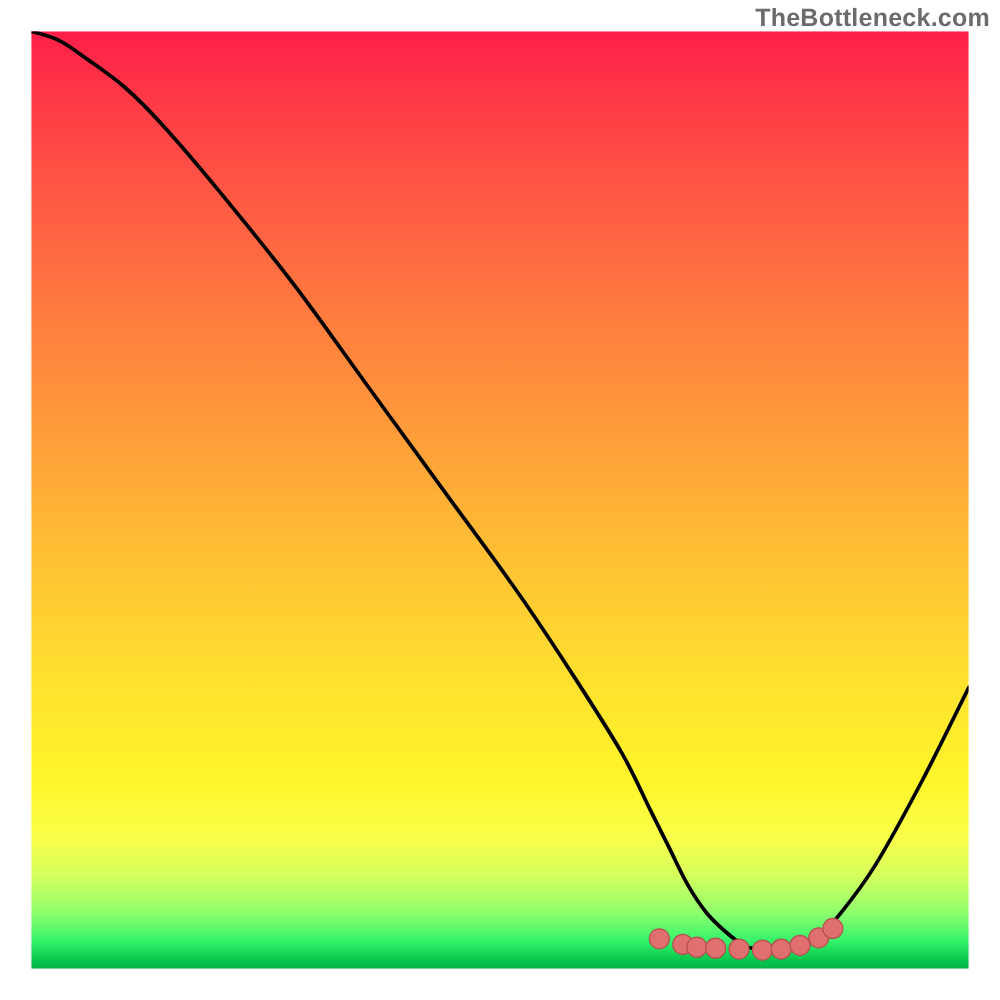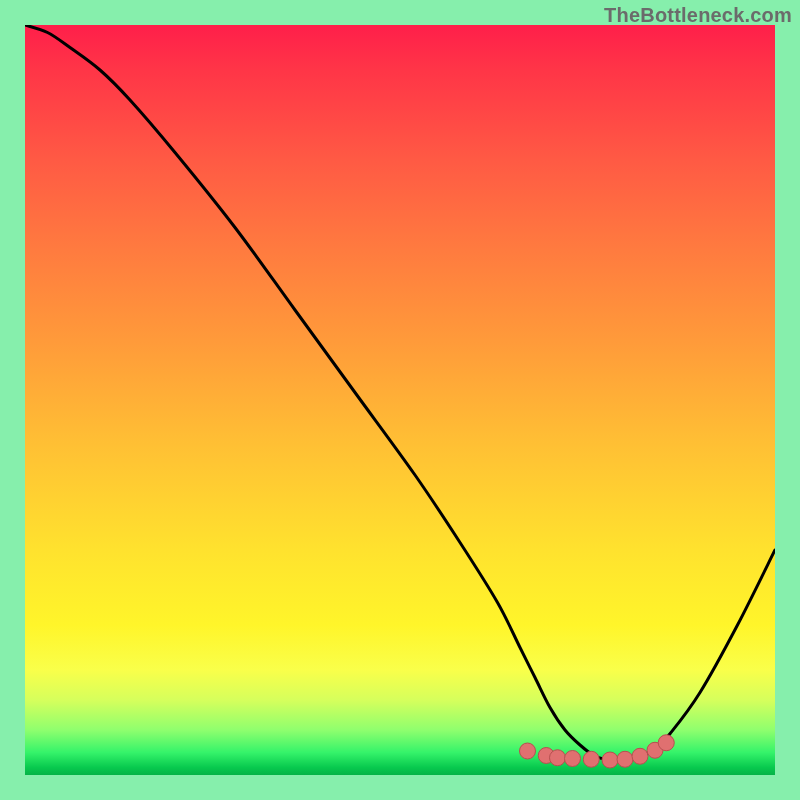--- a/index.html
+++ b/index.html
@@ -8,21 +8,21 @@
     width: 800px;
     height: 800px;
     background: #000;
     overflow: hidden;
     font-family: Arial, Helvetica, sans-serif;
   }
   .frame {
     position: relative;
     width: 800px;
     height: 800px;
-    background: #86efac;
+    background: #ffffff;
     text-decoration: underline;
   }
   .watermark {
     position: absolute;
     top: 4px;
     right: 8px;
     color: #6b6b6b;
     font-size: 20px;
     font-weight: 600;
     letter-spacing: 0.2px;

